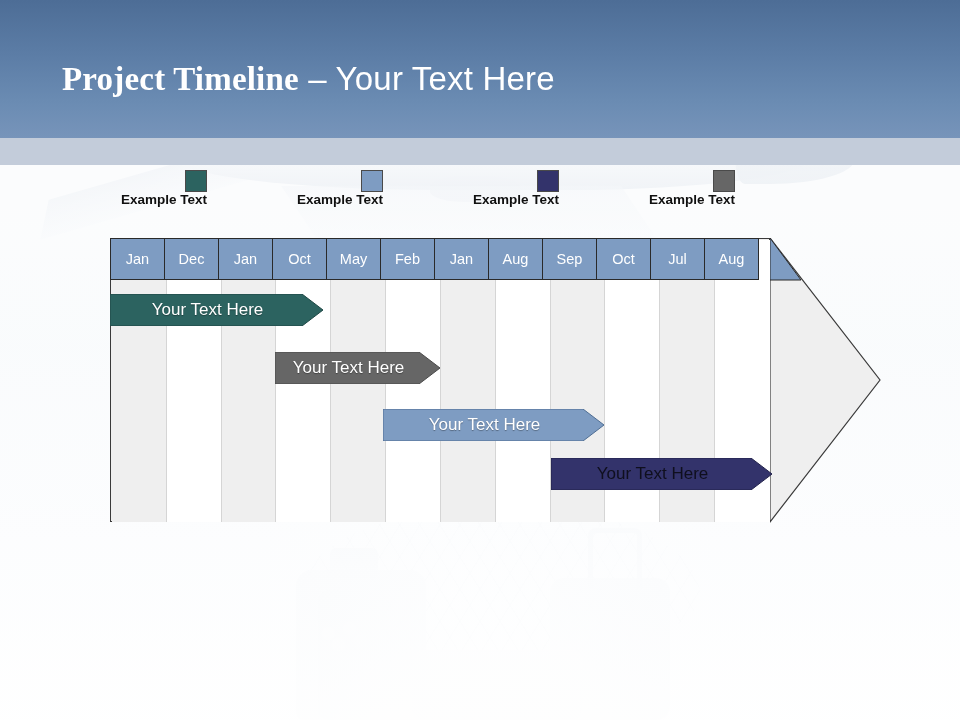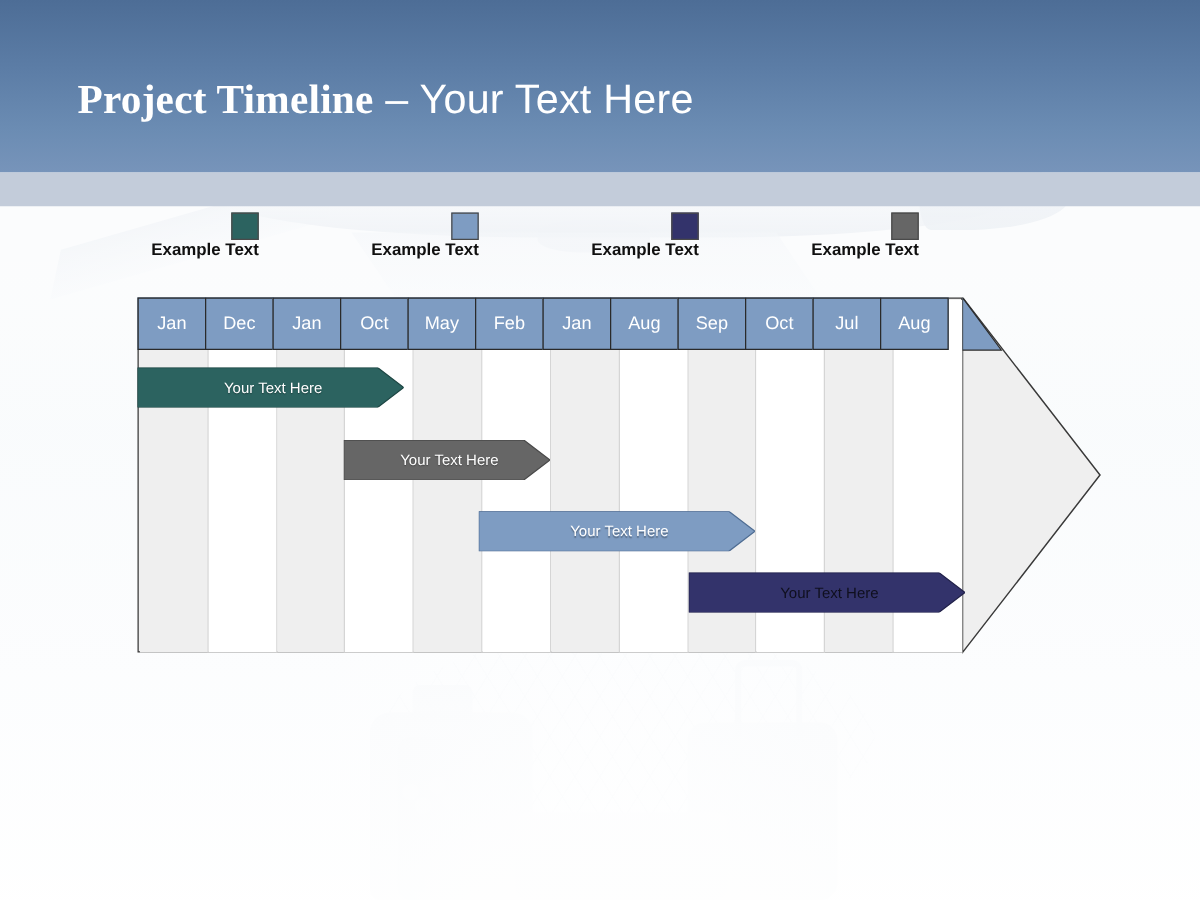--- a/index.html
+++ b/index.html
@@ -159,23 +159,23 @@
   }
   .mcell:first-child{margin-left:0;}
   .months-tail{position:absolute;left:660px;top:0;width:60px;height:42px;}
 
   
   .bar{position:absolute;height:32px;}
   .bar svg{display:block;}
   .bar-text{
     position:absolute;left:0;top:0;width:100%;height:32px;
     display:flex;align-items:center;justify-content:center;
-    font-size:12px;color:#ffffff;white-space:nowrap;
+    font-size:17px;color:#ffffff;white-space:nowrap;
     text-shadow:0 1px 1px rgba(0,0,0,.35);
-    padding-right:18px;box-sizing:border-box;margin-left:11px;
+    padding-right:18px;box-sizing:border-box;
   }
   .bar-text.dark{color:#0f0f1e;text-shadow:none;}
 </style>
 </head>
 <body>
 
 <div class="bg-photo">
   <div class="plane-tail"></div>
   <div class="plane-wing-l"></div>
   <div class="plane-body"></div>

